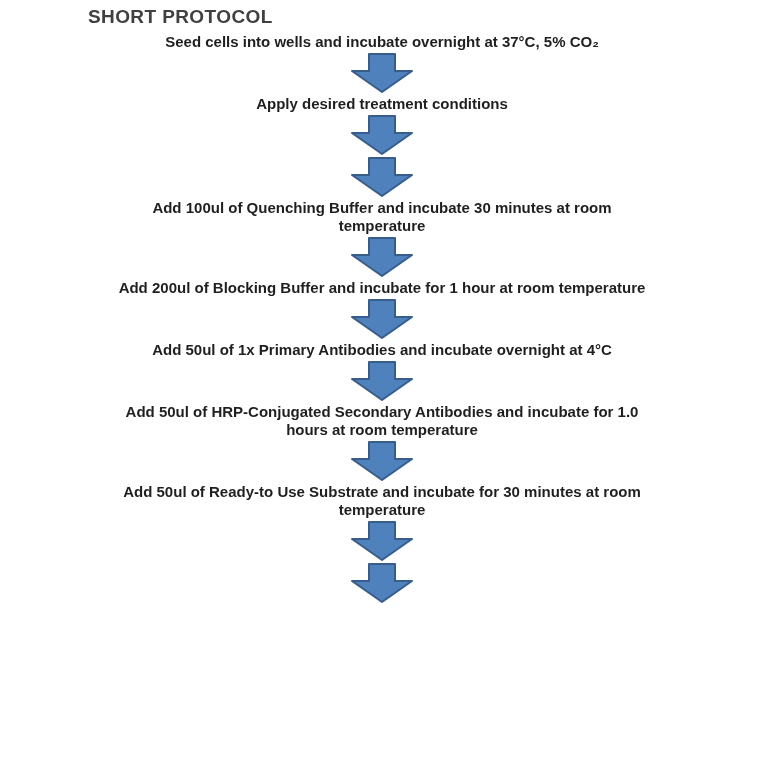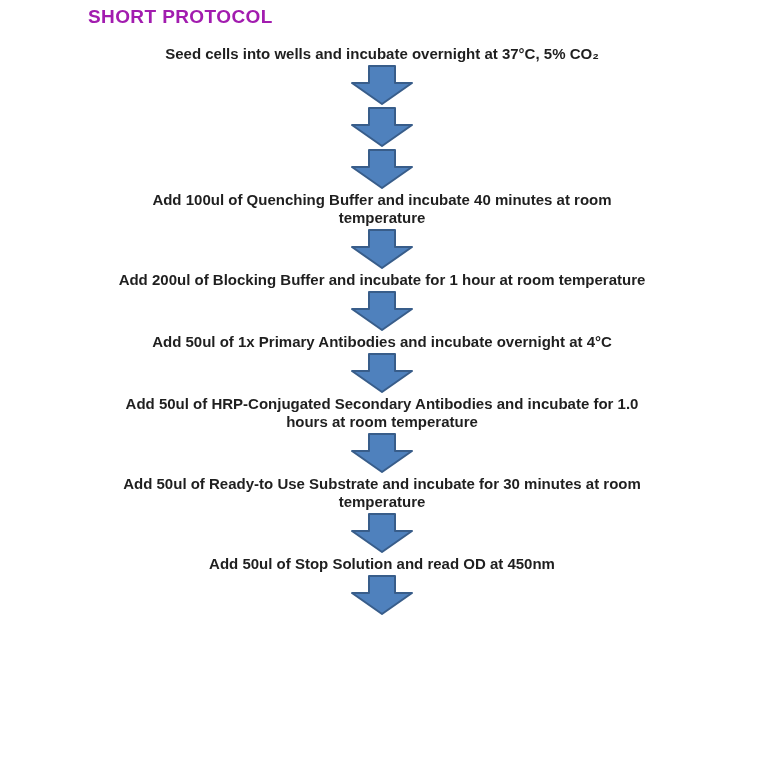--- a/index.html
+++ b/index.html
@@ -11,31 +11,31 @@
     position: relative;
     width: 764px;
     height: 764px;
     overflow: hidden;
     background: #ffffff;
     font-family: "Liberation Sans", "DejaVu Sans", sans-serif;
   }
   .title {
     font-size: 19px;
     font-weight: bold;
-    color: #a21caf;
+    color: #404040;
     letter-spacing: 0.4px;
     margin: 6px 0 0 88px;
     line-height: 22px;
   }
   .flow {
     display: flex;
     flex-direction: column;
     align-items: center;
     gap: 2px;
-    margin-top: 17px;
+    margin-top: 5px;
   }
   .step {
     font-size: 15px;
     font-weight: bold;
     color: #1f1f1f;
     text-align: center;
     white-space: pre-line;
     line-height: 18px;
     max-width: 680px;
   }
@@ -53,31 +53,32 @@
   <h1 class="title">SHORT PROTOCOL</h1>
 
   <div class="flow">
 
     <div class="step">Seed cells into wells and incubate overnight at 37°C, 5% CO₂</div>
 
     <svg class="arrow-icon" viewBox="0 0 64 40" aria-hidden="true">
       <polygon points="19,1 45,1 45,18 62,18 32,39 2,18 19,18" stroke-width="2" stroke-linejoin="round" fill="#4f81bd" stroke="#385d8a"></polygon>
     </svg>
 
+    <div class="step">Apply desired treatment conditions</div>
 
     <svg class="arrow-icon" viewBox="0 0 64 40" aria-hidden="true">
       <polygon points="19,1 45,1 45,18 62,18 32,39 2,18 19,18" stroke-width="2" stroke-linejoin="round" fill="#4f81bd" stroke="#385d8a"></polygon>
     </svg>
 
 
     <svg class="arrow-icon" viewBox="0 0 64 40" aria-hidden="true">
       <polygon points="19,1 45,1 45,18 62,18 32,39 2,18 19,18" stroke-width="2" stroke-linejoin="round" fill="#4f81bd" stroke="#385d8a"></polygon>
     </svg>
 
-    <div class="step">Add 100ul of Quenching Buffer and incubate 40 minutes at room
+    <div class="step">Add 100ul of Quenching Buffer and incubate 30 minutes at room
 temperature</div>
 
     <svg class="arrow-icon" viewBox="0 0 64 40" aria-hidden="true">
       <polygon points="19,1 45,1 45,18 62,18 32,39 2,18 19,18" stroke-width="2" stroke-linejoin="round" fill="#4f81bd" stroke="#385d8a"></polygon>
     </svg>
 
     <div class="step">Add 200ul of Blocking Buffer and incubate for 1 hour at room temperature</div>
 
     <svg class="arrow-icon" viewBox="0 0 64 40" aria-hidden="true">
       <polygon points="19,1 45,1 45,18 62,18 32,39 2,18 19,18" stroke-width="2" stroke-linejoin="round" fill="#4f81bd" stroke="#385d8a"></polygon>
@@ -96,21 +97,20 @@
       <polygon points="19,1 45,1 45,18 62,18 32,39 2,18 19,18" stroke-width="2" stroke-linejoin="round" fill="#4f81bd" stroke="#385d8a"></polygon>
     </svg>
 
     <div class="step">Add 50ul of Ready-to Use Substrate and incubate for 30 minutes at room
 temperature</div>
 
     <svg class="arrow-icon" viewBox="0 0 64 40" aria-hidden="true">
       <polygon points="19,1 45,1 45,18 62,18 32,39 2,18 19,18" stroke-width="2" stroke-linejoin="round" fill="#4f81bd" stroke="#385d8a"></polygon>
     </svg>
 
-    <div class="step">Add 50ul of Stop Solution and read OD at 450nm</div>
 
     <svg class="arrow-icon" viewBox="0 0 64 40" aria-hidden="true">
       <polygon points="19,1 45,1 45,18 62,18 32,39 2,18 19,18" stroke-width="2" stroke-linejoin="round" fill="#4f81bd" stroke="#385d8a"></polygon>
     </svg>
 
 
   </div>
 </div>
 
 </body></html>

